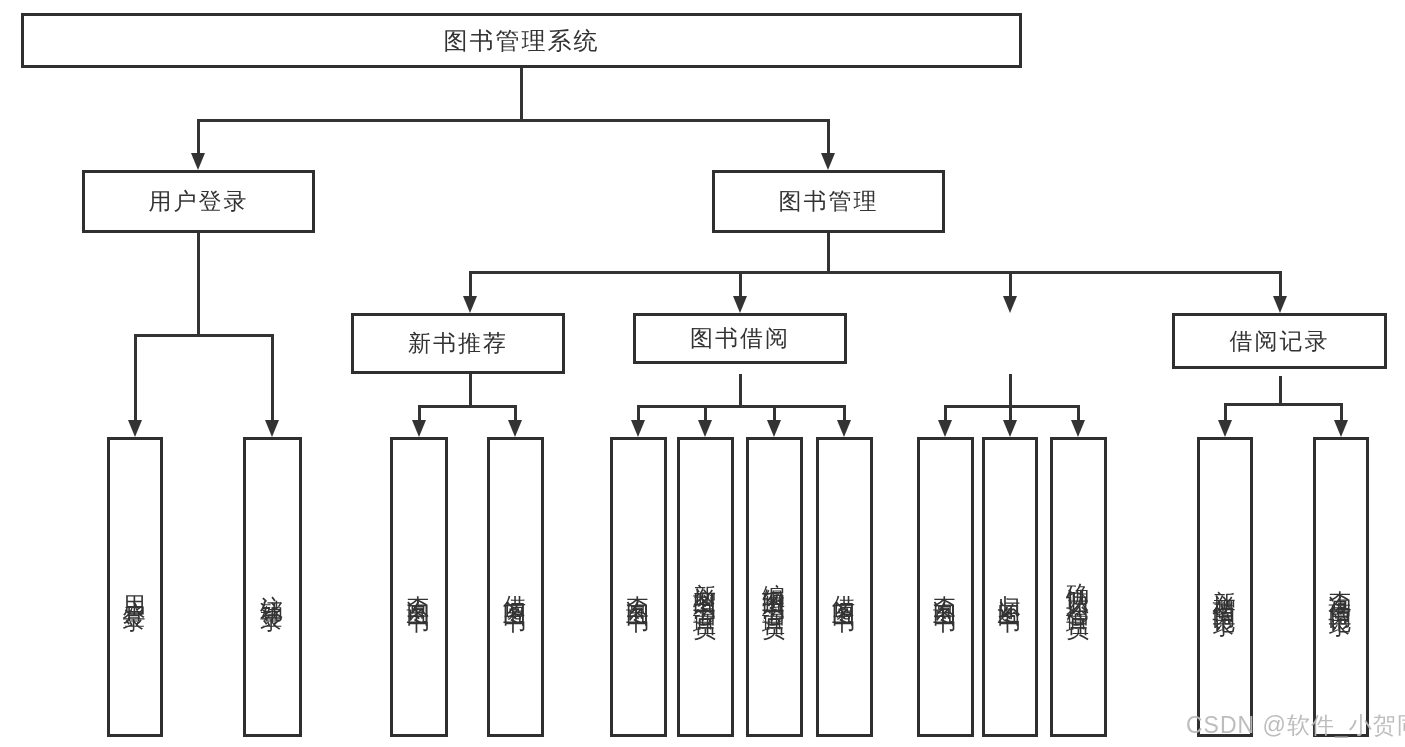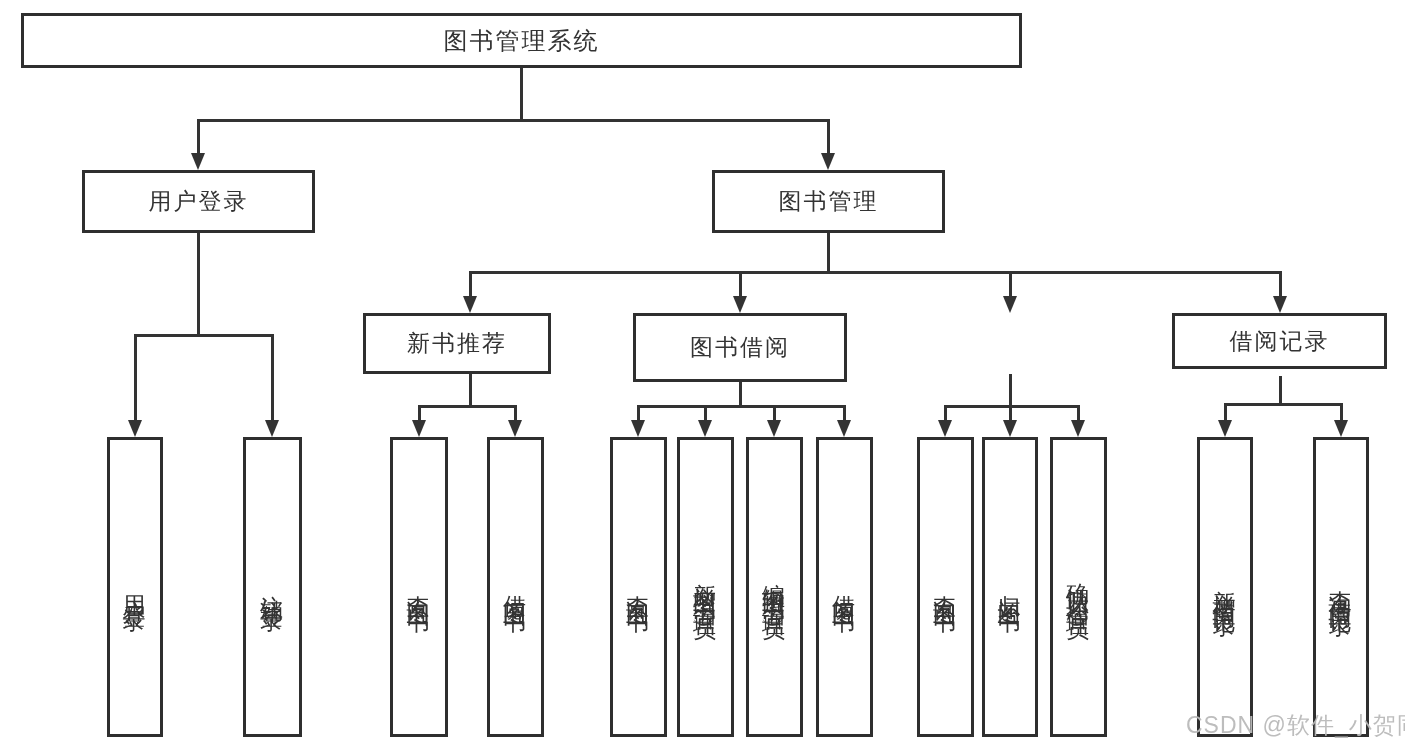--- a/index.html
+++ b/index.html
@@ -108,22 +108,22 @@
     <div class="arrow" style="left: 767px; top: 420px;"></div>
     <div class="arrow" style="left: 837px; top: 420px;"></div>
     <div class="arrow" style="left: 938px; top: 420px;"></div>
     <div class="arrow" style="left: 1003px; top: 420px;"></div>
     <div class="arrow" style="left: 1071px; top: 420px;"></div>
     <div class="arrow" style="left: 1218px; top: 420px;"></div>
     <div class="arrow" style="left: 1334px; top: 420px;"></div>
     <div class="node root" style="left: 21px; top: 13px; width: 1001px; height: 55px;">图书管理系统</div>
     <div class="node" style="left: 82px; top: 170px; width: 233px; height: 63px;">用户登录</div>
     <div class="node" style="left: 712px; top: 170px; width: 233px; height: 63px;">图书管理</div>
-    <div class="node" style="left: 363px; top: 313px; width: 188px; height: 61px;">新书推荐</div>
-    <div class="node" style="left: 633px; top: 313px; width: 214px; height: 69px;">图书借阅</div>
+    <div class="node" style="left: 351px; top: 313px; width: 214px; height: 61px;">新书推荐</div>
+    <div class="node" style="left: 633px; top: 313px; width: 214px; height: 51px;">图书借阅</div>
     <div class="node" style="left: 1172px; top: 313px; width: 215px; height: 56px;">借阅记录</div>
     <div class="node vertical" style="left: 107px; top: 437px; width: 56px; height: 300px;">用户登录</div>
     <div class="node vertical" style="left: 243px; top: 437px; width: 59px; height: 300px;">注销登录</div>
     <div class="node vertical" style="left: 390px; top: 437px; width: 58px; height: 300px;">查询图书</div>
     <div class="node vertical" style="left: 487px; top: 437px; width: 57px; height: 300px;">借阅图书</div>
     <div class="node vertical" style="left: 610px; top: 437px; width: 57px; height: 300px;">查询图书</div>
     <div class="node vertical" style="left: 677px; top: 437px; width: 57px; height: 300px;">新增图书（管理员）</div>
     <div class="node vertical" style="left: 746px; top: 437px; width: 57px; height: 300px;">编辑图书（管理员）</div>
     <div class="node vertical" style="left: 816px; top: 437px; width: 57px; height: 300px;">借阅图书</div>
     <div class="node vertical" style="left: 917px; top: 437px; width: 57px; height: 300px;">查询图书</div>

